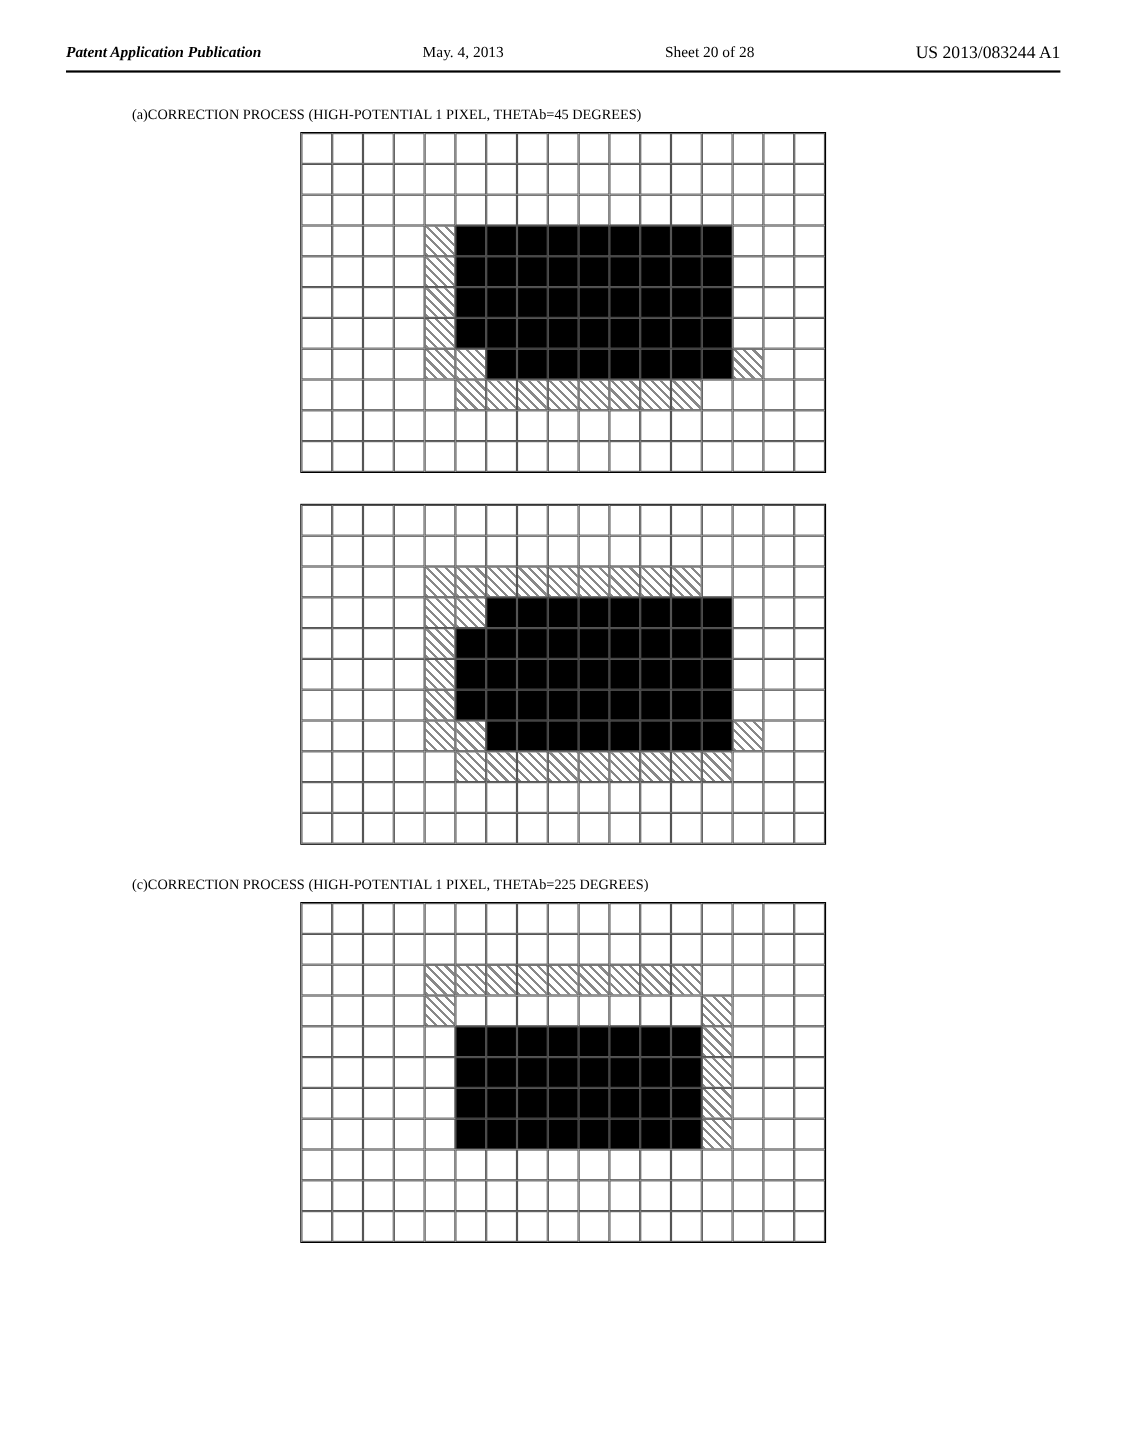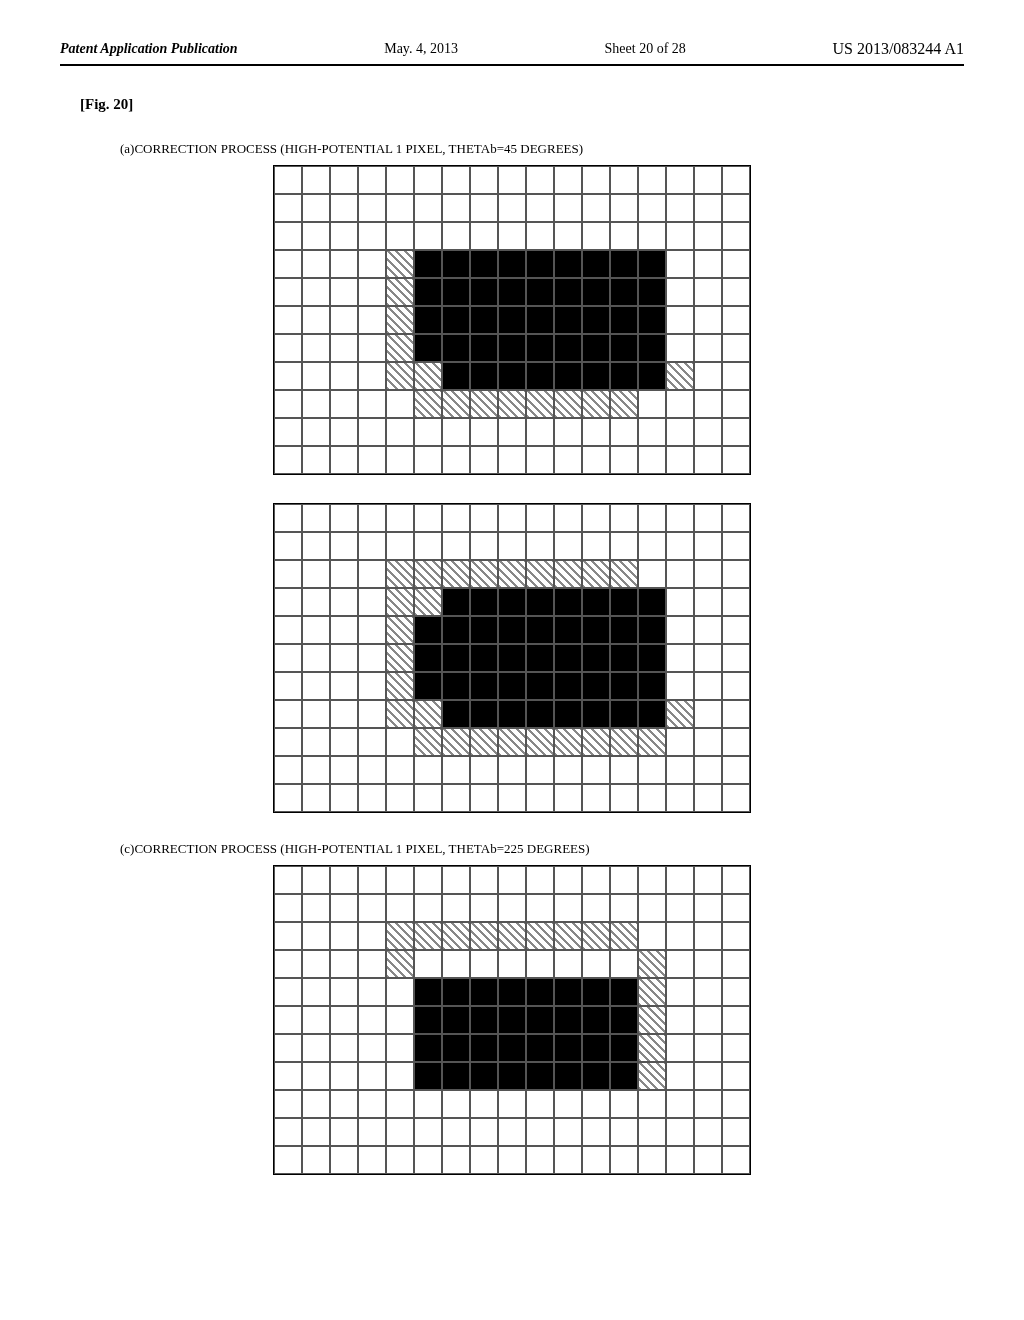--- a/index.html
+++ b/index.html
@@ -100,21 +100,20 @@
 <body>
 
 <div class="page">
   <div class="header">
     <span class="header-left">Patent Application Publication</span>
     <span class="header-center">May. 4, 2013</span>
     <span class="header-center">Sheet 20 of 28</span>
     <span class="header-right">US 2013/083244 A1</span>
   </div>
 
-  <div class="fig-label">[Fig. 20]</div>
 
   <div id="sections-container">
       <div class="section">
         <div class="section-title">(a)CORRECTION PROCESS (HIGH-POTENTIAL 1 PIXEL, THETAb=45 DEGREES)</div>
         <div class="grid-container">
           <div class="pixel-grid" style="grid-template-columns: repeat(17, 28px); grid-template-rows: repeat(11, 28px);">
             <div class="cell empty"></div>
             <div class="cell empty"></div>
             <div class="cell empty"></div>
             <div class="cell empty"></div>

